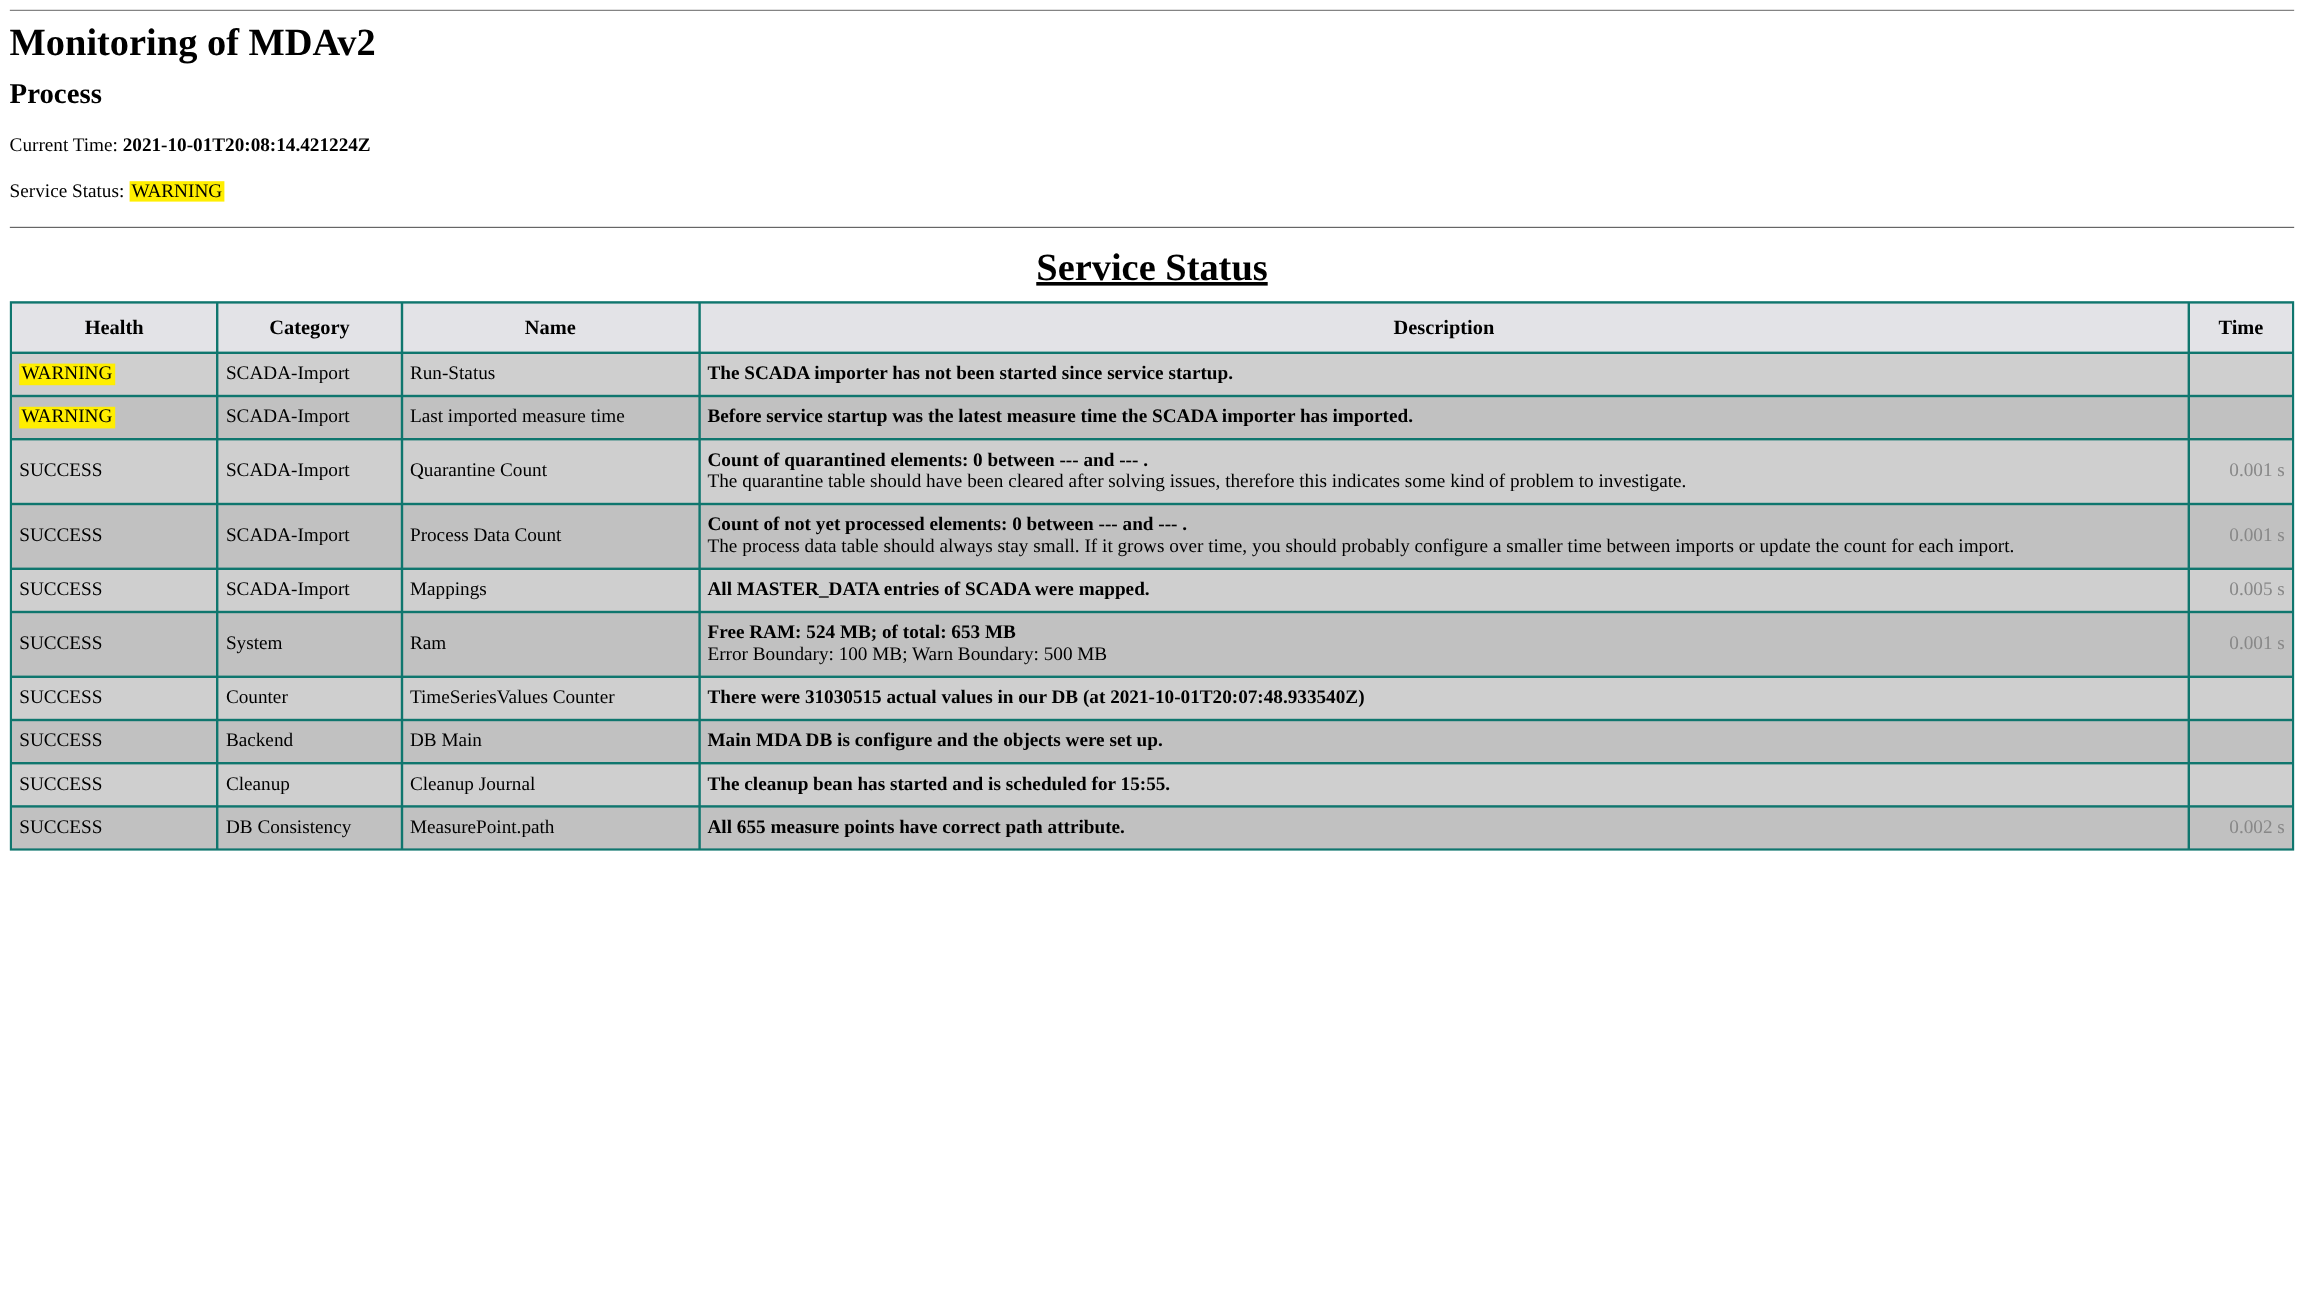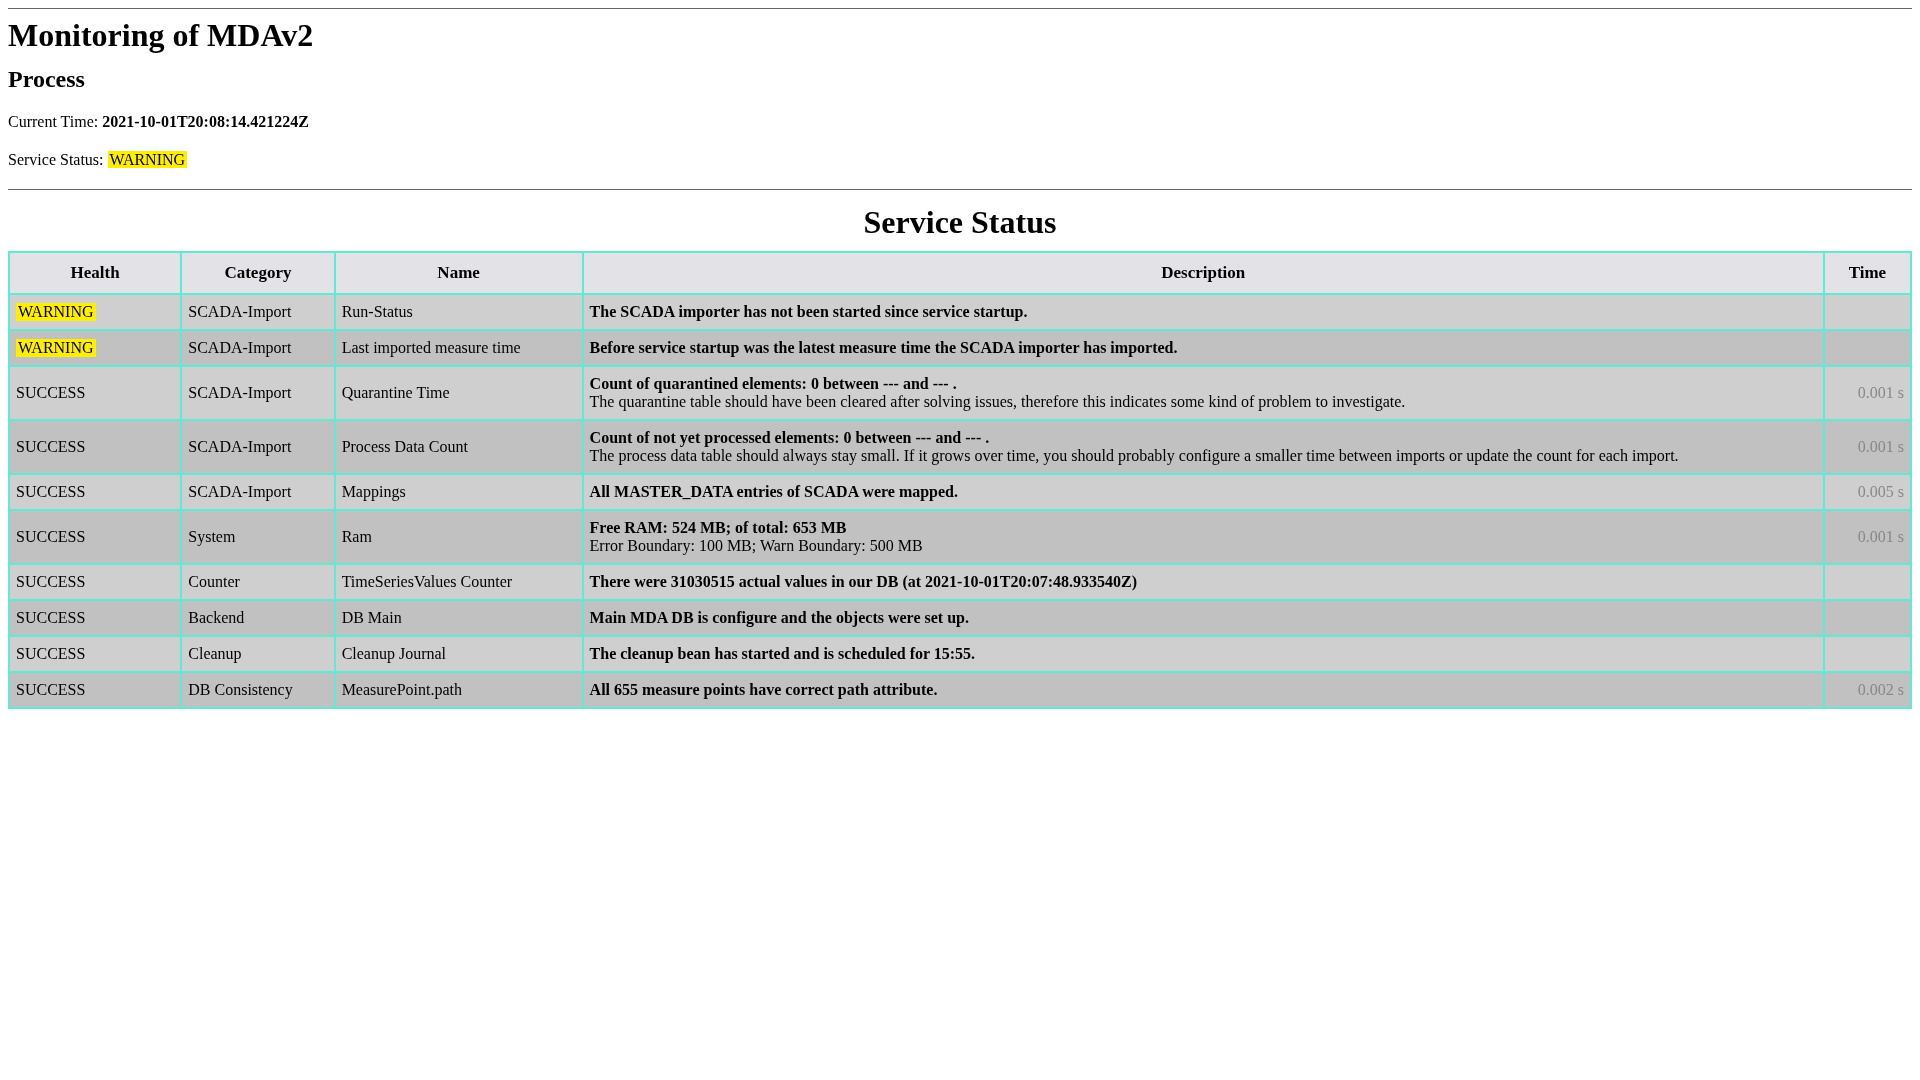--- a/index.html
+++ b/index.html
@@ -17,20 +17,21 @@
     h2.sub {
       font-size: 24px;
       font-weight: bold;
       margin: 10px 0 16px 0;
     }
     h2.center {
       font-size: 32px;
       font-weight: bold;
       text-align: center;
       margin: 14px 0 10px 0;
+      text-decoration: underline;
     }
     p {
       margin: 20px 0;
     }
     .label-text {
       font-weight: normal;
     }
     .bold-val {
       font-weight: bold;
     }
@@ -41,21 +42,21 @@
     }
     hr {
       border: none;
       border-top: 1px solid #666;
       margin: 18px 0 6px 0;
     }
     table {
       width: 100%;
       border-collapse: separate;
       border-spacing: 2px;
-      background: #5eead4;
+      background: #0f766e;
     }
     th {
       background: #e3e3e7;
       font-weight: bold;
       text-align: center;
       padding: 10px 6px;
       font-size: 17px;
     }
     td {
       padding: 8px 6px;
@@ -131,21 +132,21 @@
       <tr>
         <td class="health-cell"><span class="status-badge">WARNING</span></td>
         <td>SCADA-Import</td>
         <td>Last imported measure time</td>
         <td><span class="desc-main">Before service startup was the latest measure time the SCADA importer has imported.</span></td>
         <td class="time"></td>
       </tr>
       <tr>
         <td class="health-cell">SUCCESS</td>
         <td>SCADA-Import</td>
-        <td>Quarantine Time</td>
+        <td>Quarantine Count</td>
         <td><span class="desc-main">Count of quarantined elements: 0 between --- and --- .</span><br><span class="desc-sub">The quarantine table should have been cleared after solving issues, therefore this indicates some kind of problem to investigate.</span></td>
         <td class="time">0.001 s</td>
       </tr>
       <tr>
         <td class="health-cell">SUCCESS</td>
         <td>SCADA-Import</td>
         <td>Process Data Count</td>
         <td><span class="desc-main">Count of not yet processed elements: 0 between --- and --- .</span><br><span class="desc-sub">The process data table should always stay small. If it grows over time, you should probably configure a smaller time between imports or update the count for each import.</span></td>
         <td class="time">0.001 s</td>
       </tr>

